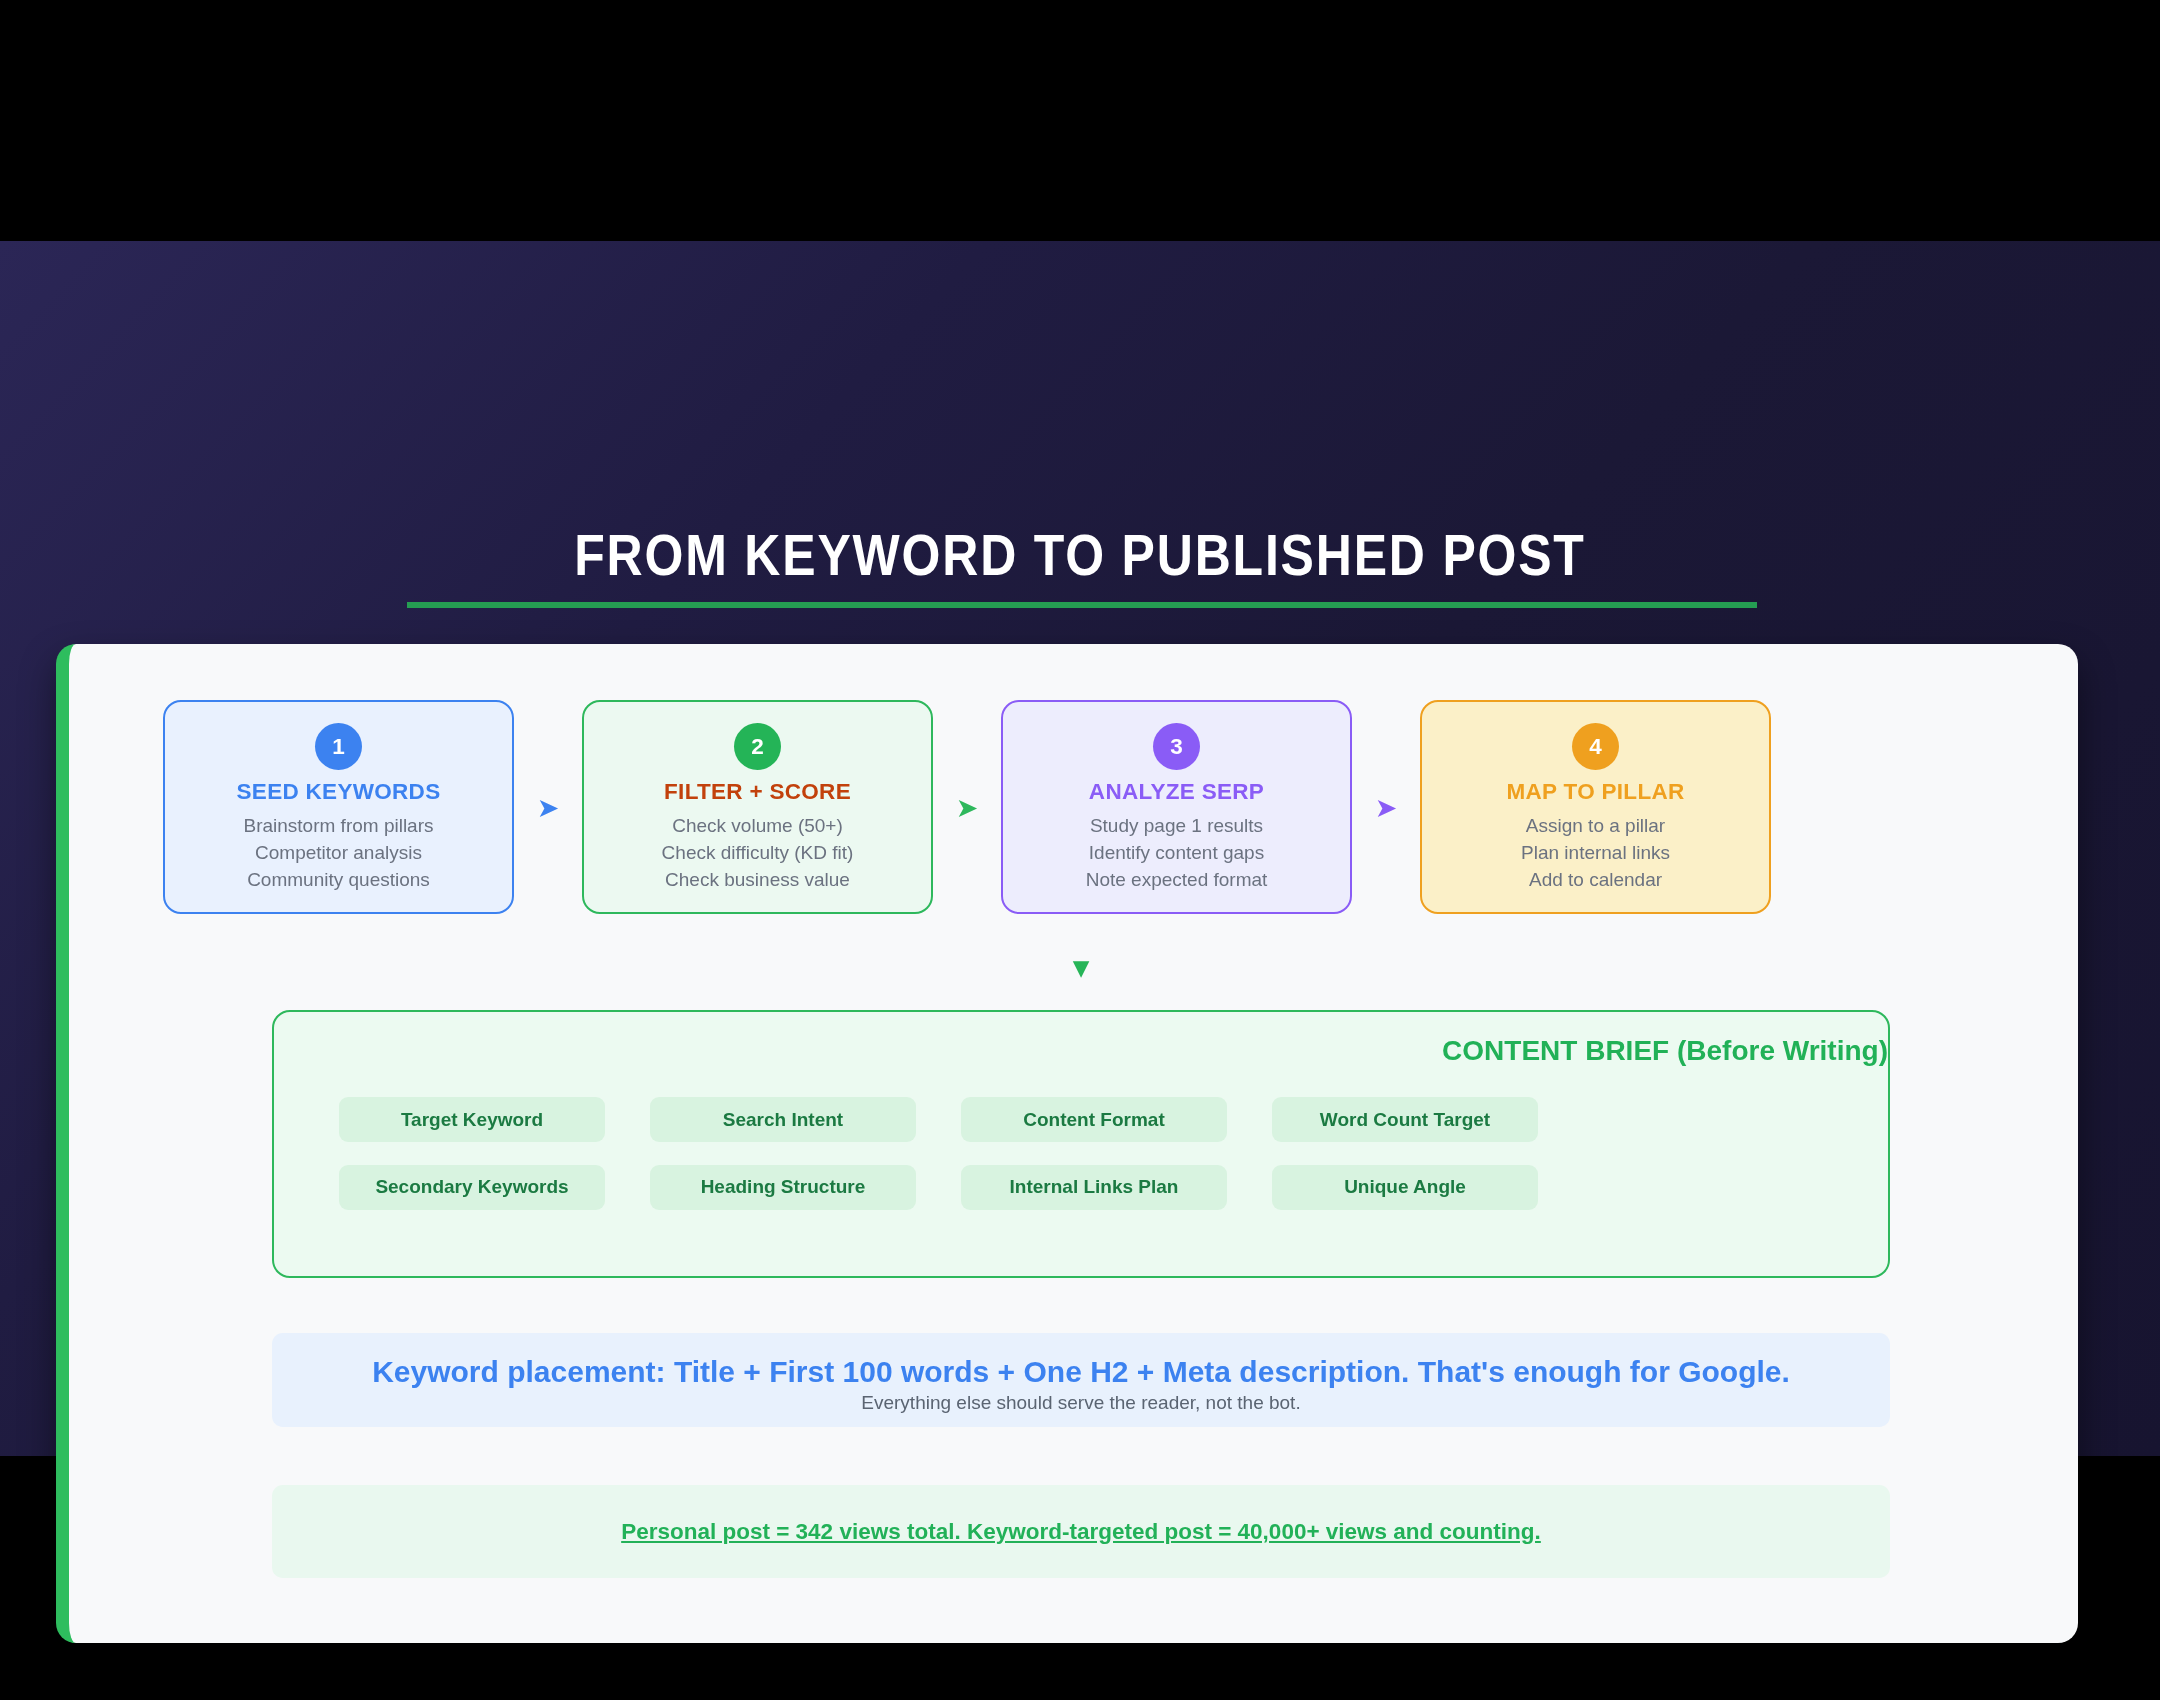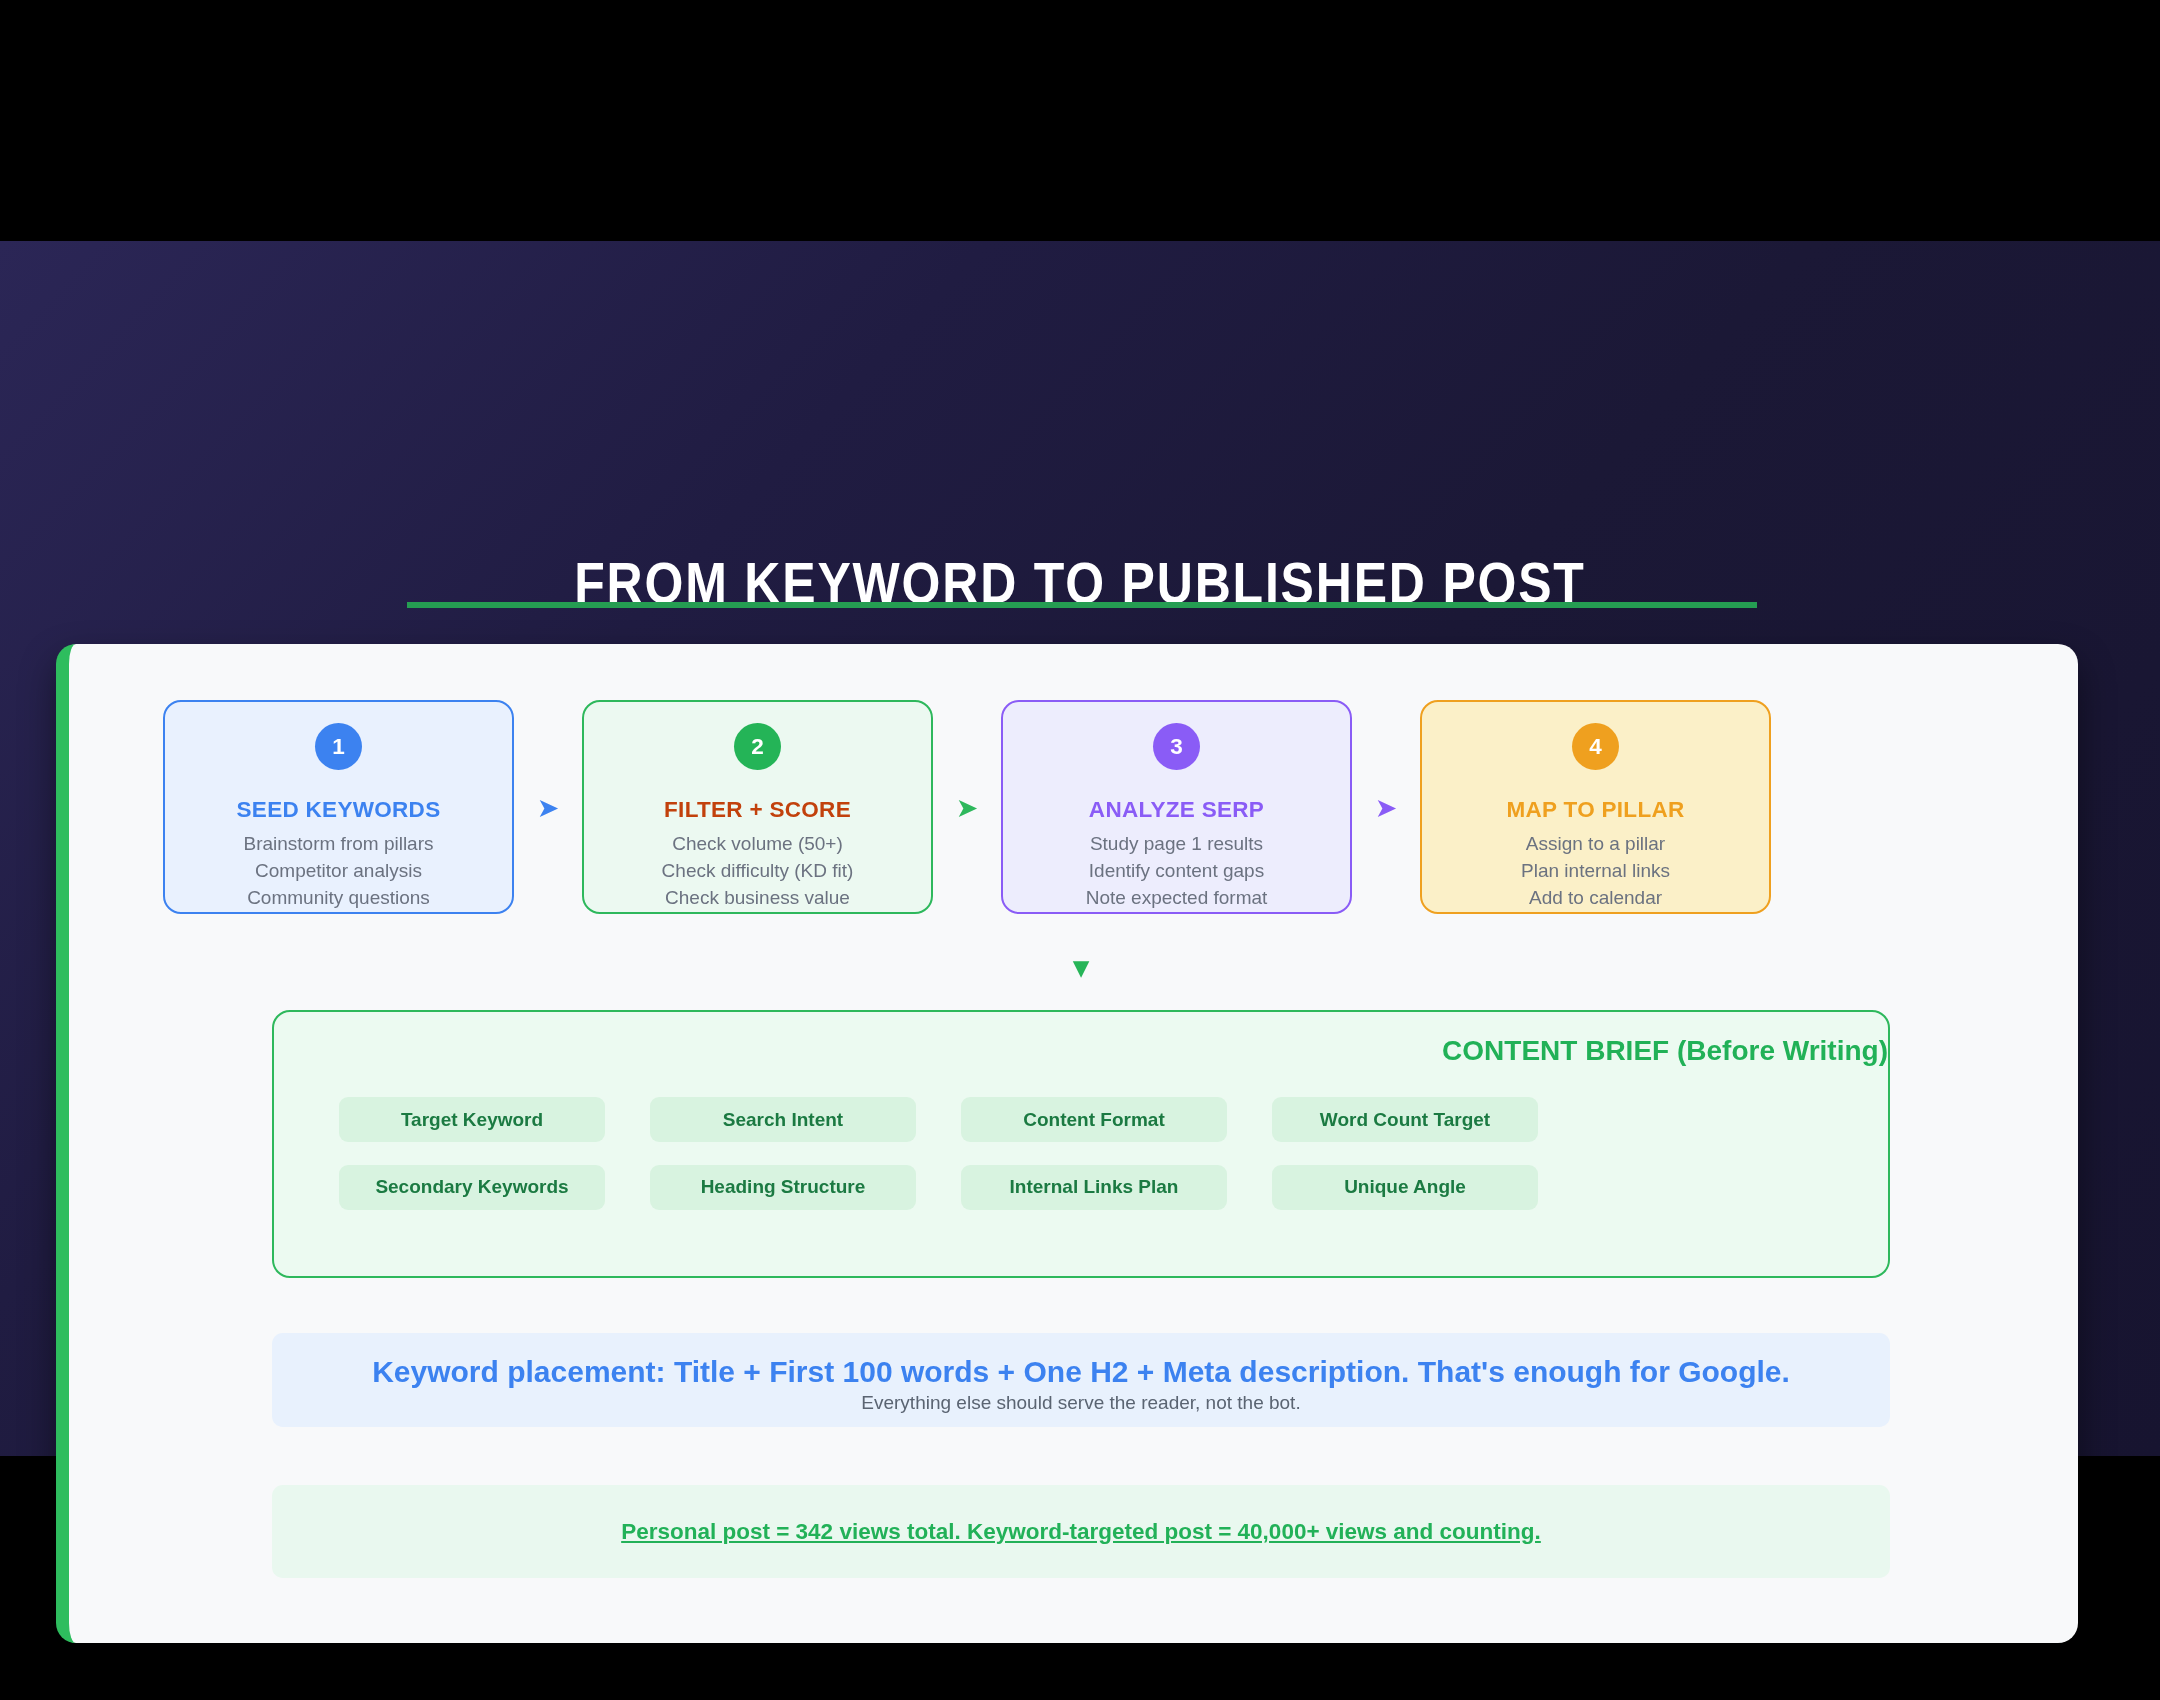--- a/index.html
+++ b/index.html
@@ -7,21 +7,21 @@
   body {
     width:2160px; height:1700px; position:relative; overflow:hidden;
     font-family:"Liberation Sans","DejaVu Sans",sans-serif;
   }
   .slide {
     position:absolute; left:0; top:241px; width:2160px; height:1215px;
     background:linear-gradient(133deg,#2b2656 0%,#201c42 30%,#1b1836 55%,#171430 100%);
   }
   .slide-title {
     position:absolute; top:286px; left:0; width:100%; text-align:center;
-    color:#ffffff; font-size:50px; font-weight:bold; letter-spacing:1.8px;margin-top:28px;
+    color:#ffffff; font-size:50px; font-weight:bold; letter-spacing:1.8px;
   }
   .slide-title span { display:inline-block; transform:scaleY(1.14); transform-origin:center; }
   .title-rule {
     position:absolute; top:361px; left:407px; width:1350px; height:6.3px;
     background:#259d52;
   }
   .panel {
     position:absolute; left:56px; top:403px; width:2022px; height:999px;
     background:#f8f9fa; border-radius:20px; border-left:13.5px solid #2ebd5e;
     box-shadow:0 16px 36px rgba(0,0,0,0.45);
@@ -31,21 +31,21 @@
   .steps-row { display:flex; align-items:stretch; margin-left:94px; width:1609px; }
   .step-card {
     width:351px; height:214px; border:2.7px solid; border-radius:18px;
     text-align:center; padding-top:21px; flex:none;
   }
   .step-num {
     width:47px; height:47px; border-radius:50%; margin:0 auto;
     color:#ffffff; font-size:22.5px; font-weight:bold;
     display:flex; align-items:center; justify-content:center;
   }
-  .step-title { margin-top:27px; font-size:22.5px; font-weight:bold; letter-spacing:0.3px; }
+  .step-title { margin-top:9px; font-size:22.5px; font-weight:bold; letter-spacing:0.3px; }
   .step-lines { margin-top:7.2px; font-size:19px; line-height:27px; color:#6b7280; }
   .c0 { border-color:#3c82f0; background:#e9f1fe; }
   .c0 .step-num { background:#3c82f0; } .c0 .step-title { color:#3c82f0; }
   .c1 { border-color:#2eb85c; background:#ecf9f1; }
   .c1 .step-num { background:#24b457; } .c1 .step-title { color:#c2410c; }
   .c2 { border-color:#8a5cf6; background:#ededfd; }
   .c2 .step-num { background:#8a5cf6; } .c2 .step-title { color:#8a5cf6; }
   .c3 { border-color:#efa01f; background:#fbf0c8; }
   .c3 .step-num { background:#efa01f; } .c3 .step-title { color:#efa01f; }
   .step-arrow {

